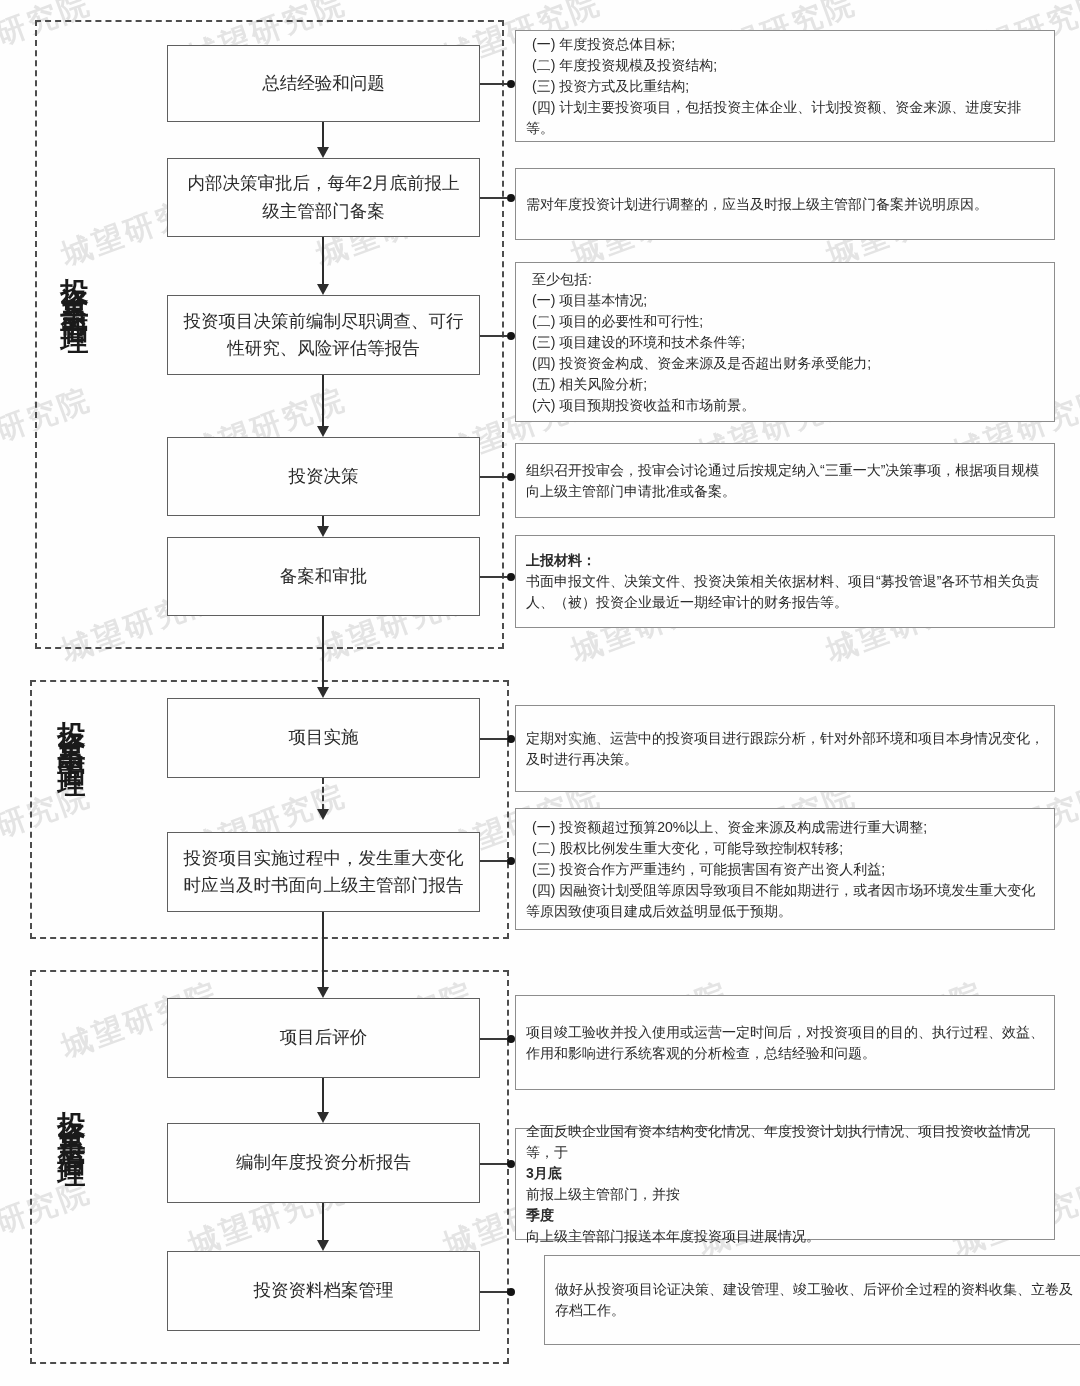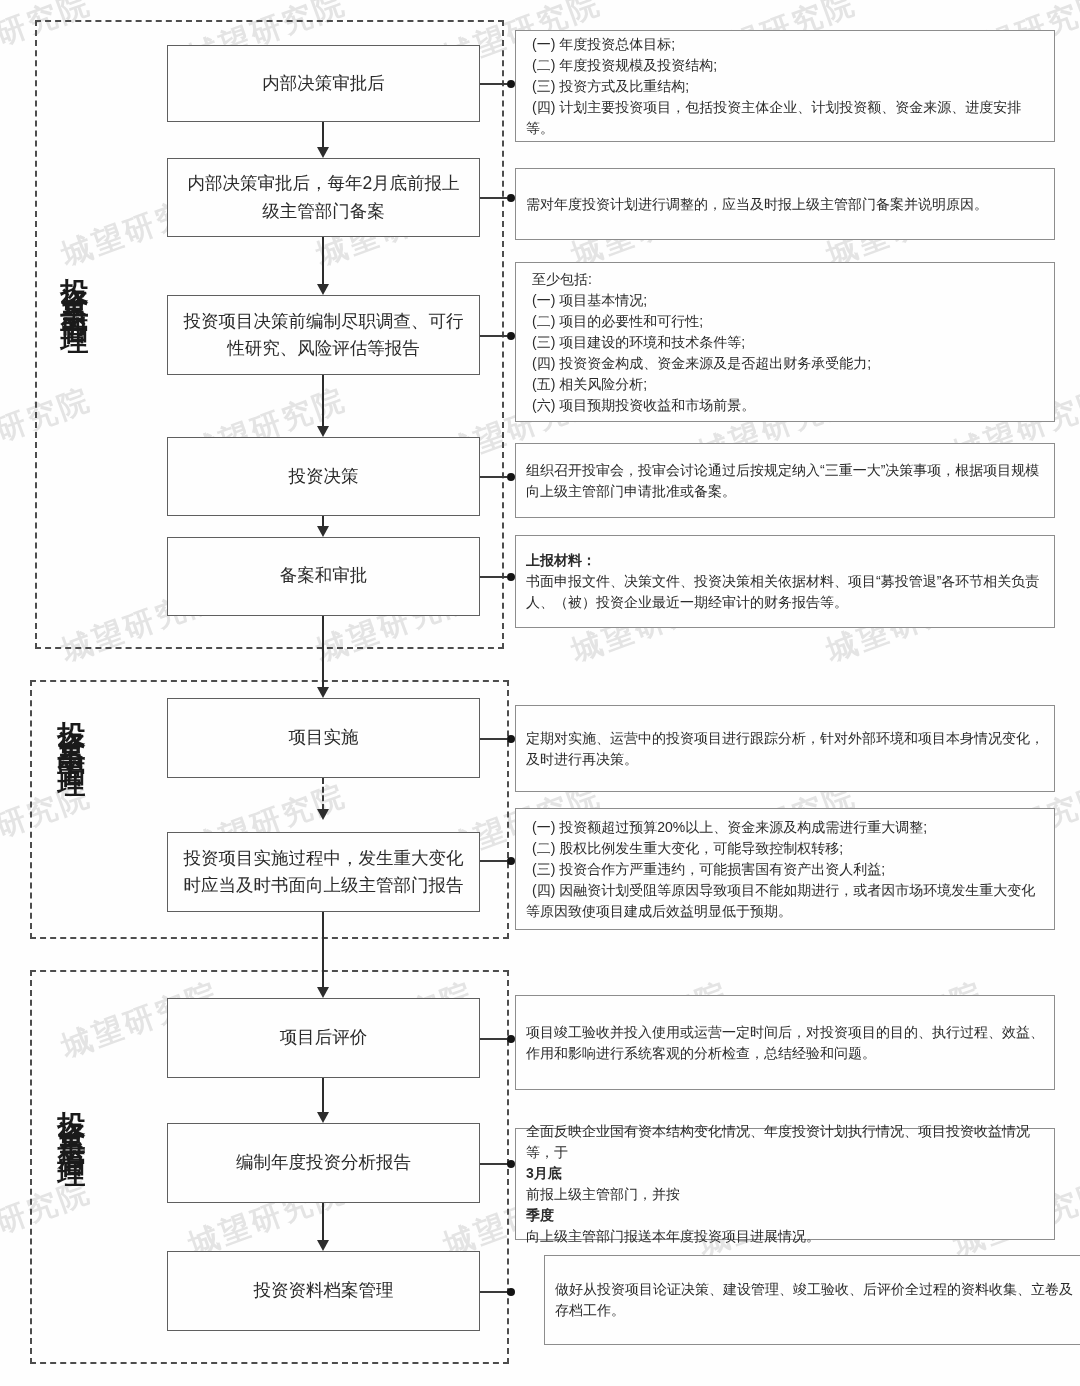--- a/index.html
+++ b/index.html
@@ -88,25 +88,25 @@
     </div>
 
   <div class="section" style="left:35px;top:20px;width:465px;height:625px;"></div>
   <div class="section" style="left:30px;top:680px;width:475px;height:255px;"></div>
   <div class="section" style="left:30px;top:970px;width:475px;height:390px;"></div>
 
   <div class="vlabel" style="left:55px;top:255px;height:245px;">投资事前管理</div>
   <div class="vlabel" style="left:52px;top:698px;height:210px;">投资事中管理</div>
   <div class="vlabel" style="left:52px;top:1088px;height:242px;">投资事后管理</div>
 
-  <div class="step" style="top:45px;height:77px;">内部决策审批后</div>
+  <div class="step" style="top:45px;height:77px;">总结经验和问题</div>
   <div class="step" style="top:158px;height:79px;">内部决策审批后，每年2月底前报上级主管部门备案</div>
   <div class="step" style="top:295px;height:80px;">投资项目决策前编制尽职调查、可行性研究、风险评估等报告</div>
   <div class="step" style="top:437px;height:79px;">投资决策</div>
-  <div class="step" style="top:537px;height:79px;font-family:Liberation Mono, monospace;">备案和审批</div>
+  <div class="step" style="top:537px;height:79px;">备案和审批</div>
   <div class="step" style="top:698px;height:80px;">项目实施</div>
   <div class="step" style="top:820px;height:80px;margin-top:12px;">投资项目实施过程中，发生重大变化时应当及时书面向上级主管部门报告</div>
   <div class="step" style="top:1123px;height:80px;">编制年度投资分析报告</div>
   <div class="step" style="top:998px;height:80px;">项目后评价</div>
   <div class="step" style="top:1251px;height:80px;">投资资料档案管理</div>
 
   <div class="arrow" style="top:122px;height:36px;">
       <div class="shaft" style="height:26px;"></div>
       <div class="head" style="top:25px;"></div>
     </div>

